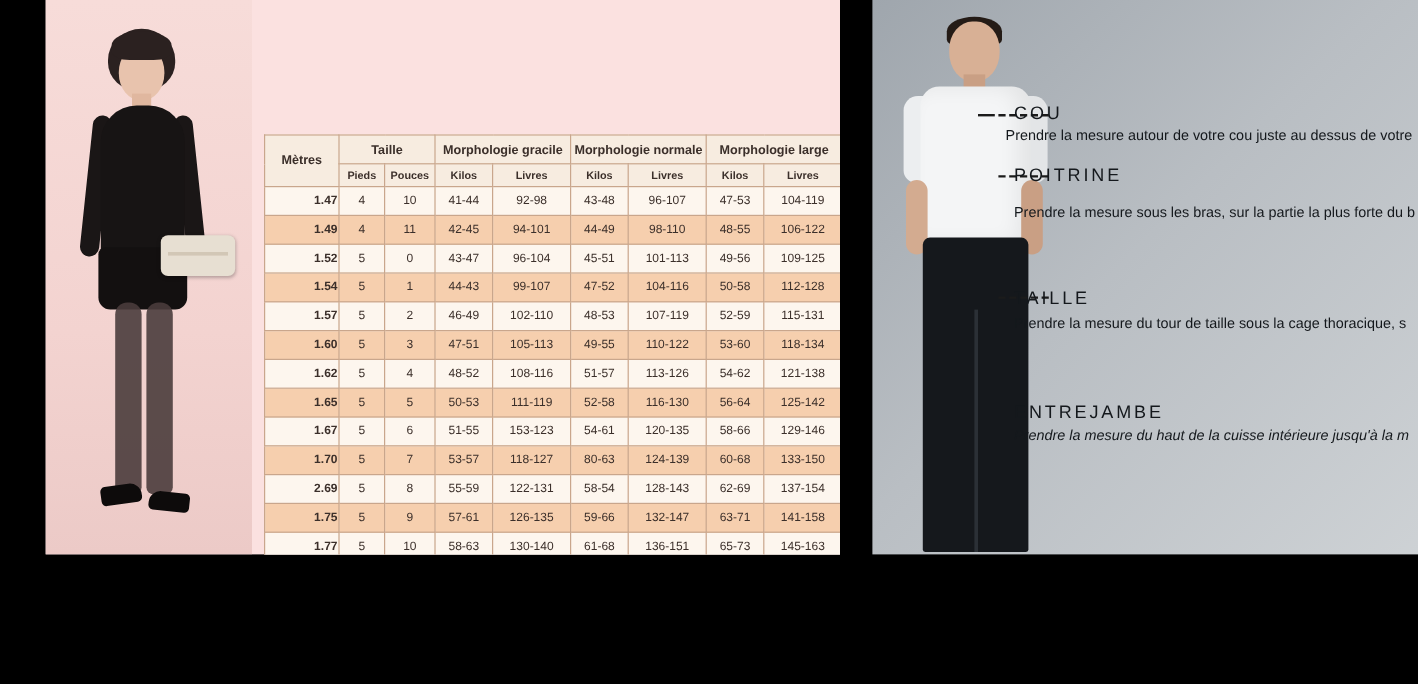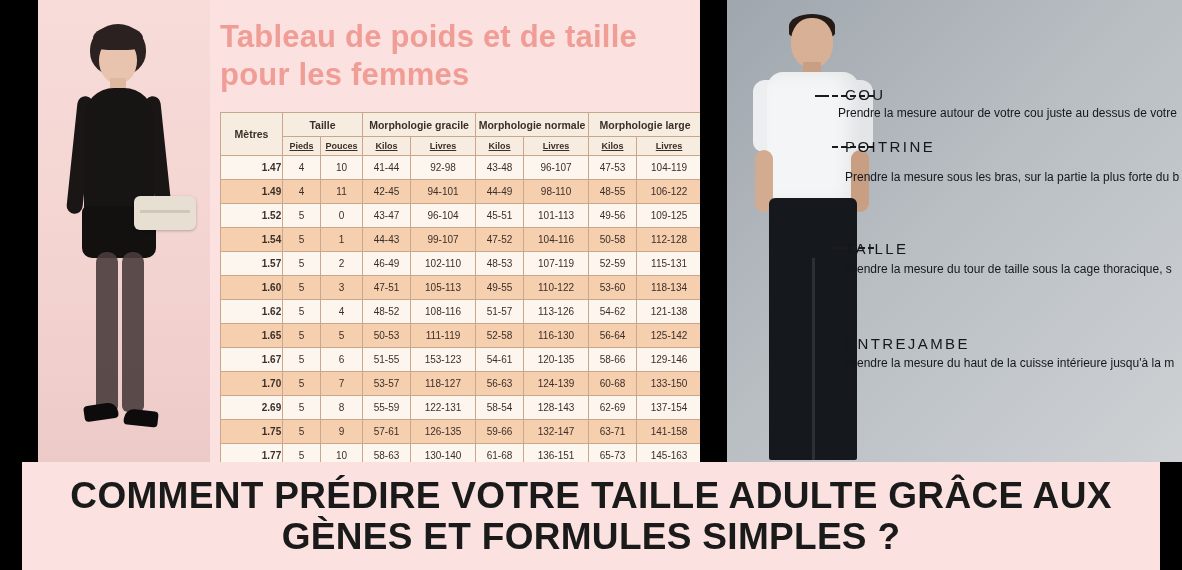--- a/index.html
+++ b/index.html
@@ -133,21 +133,20 @@
   }
   table.size-table thead th {
     background: #f7ece0;
     font-weight: bold;
     font-size: 10.5px;
   }
   table.size-table thead tr.sub th {
     font-size: 9px;
     font-weight: bold;
     height: 18px;
-    text-decoration: underline;
   }
   table.size-table tbody tr:nth-child(odd) td { background: #fdf6ee; }
   table.size-table tbody tr:nth-child(even) td { background: #f6cfae; }
   table.size-table tbody td.metres { font-weight: bold; padding-left: 40px; }
   col.c-metres { width: 62px; }
   col.c-pieds { width: 38px; }
   col.c-pouces { width: 42px; }
   col.c-kilos { width: 48px; }
   col.c-livres { width: 65px; }
 
@@ -270,21 +269,20 @@
       <div class="m-arm-r"></div>
       <div class="m-torso"></div>
       <div class="m-skirt"></div>
       <div class="m-bag"></div>
       <div class="m-leg-l"></div>
       <div class="m-leg-r"></div>
       <div class="m-shoe-l"></div>
       <div class="m-shoe-r"></div>
     </div>
 
-    <div class="chart-title">Tableau de poids et de taille pour les femmes</div>
 
     <div class="table-wrap">
       <table class="size-table">
         <colgroup>
           <col class="c-metres">
             <col class="c-pieds">
             <col class="c-pouces">
           <col class="c-kilos">
             <col class="c-livres">
           <col class="c-kilos">
@@ -410,21 +408,21 @@
               <td>120-135</td>
               <td>58-66</td>
               <td>129-146</td>
             </tr>
             <tr>
               <td class="metres">1.70</td>
               <td>5</td>
               <td>7</td>
               <td>53-57</td>
               <td>118-127</td>
-              <td>56-63</td>
+              <td>80-63</td>
               <td>124-139</td>
               <td>60-68</td>
               <td>133-150</td>
             </tr>
             <tr>
               <td class="metres">2.69</td>
               <td>5</td>
               <td>8</td>
               <td>55-59</td>
               <td>122-131</td>
@@ -487,20 +485,17 @@
     </div>
 
     <div class="cal-group">
       <div class="cal-line" style="left:105px; top:247px; width:42px;"></div>
       <div class="cal-title" style="left:118px; top:240px;">TAILLE</div>
       <div class="cal-desc" style="left:118px; top:262px;">Prendre la mesure du tour de taille sous la cage thoracique, s</div>
     </div>
 
     <div class="cal-group">
       <div class="cal-title" style="left:118px; top:335px;">ENTREJAMBE</div>
-      <div class="cal-desc" style="left:118px; top:356px;">Prendre la mesure du haut de la cuisse intérieure jusqu'à la m</div>
+      <div class="cal-desc" style="left:118px; top:356px;font-style:italic;">Prendre la mesure du haut de la cuisse intérieure jusqu'à la m</div>
     </div>
   </div>
 
-  <div class="title-bar">
-    <h1>COMMENT PRÉDIRE VOTRE TAILLE ADULTE GRÂCE AUX GÈNES ET FORMULES SIMPLES ?</h1>
-  </div>
 </div>
 
 </body></html>

